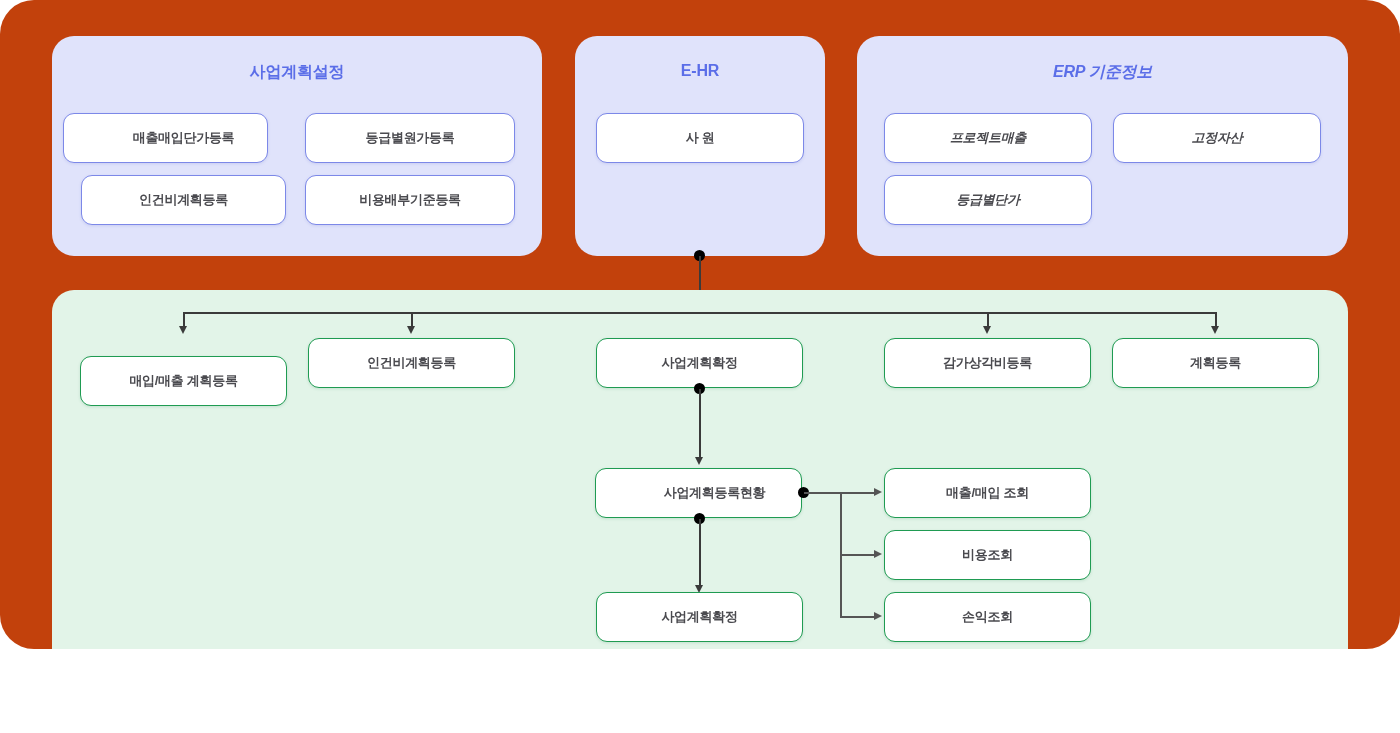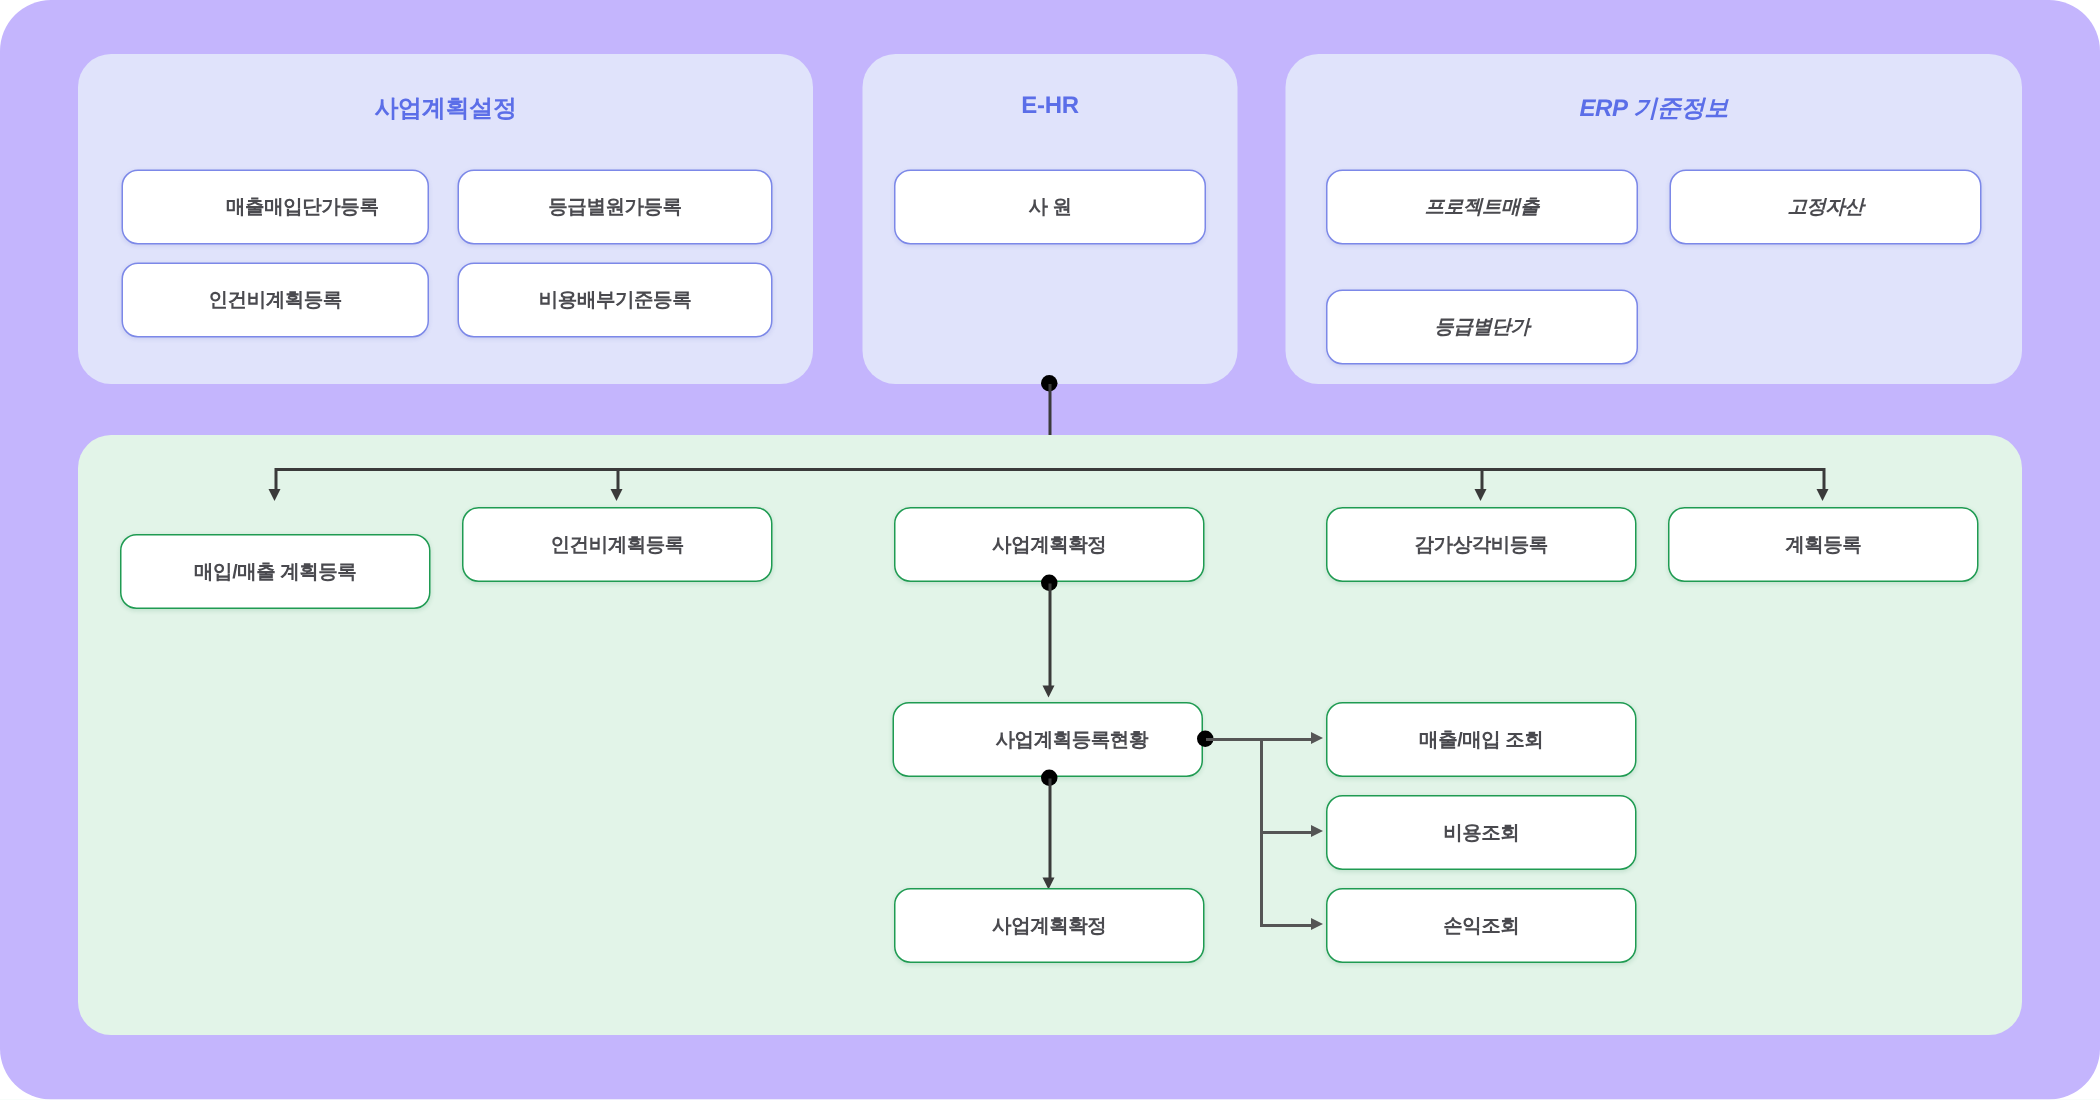--- a/index.html
+++ b/index.html
@@ -12,22 +12,22 @@
     width: 1400px;
     height: 733px;
     font-family: "Liberation Sans", "DejaVu Sans", sans-serif;
     overflow: hidden;
   }
 
   
   #page {
     position: relative;
     width: 1400px;
-    height: 733px;
-    background: #c4b5fd;
+    height: 649px;
+    background: #c2410c;
     border-radius: 34px;
     overflow: hidden;
   }
 
   
   .panel {
     position: absolute;
     border-radius: 22px;
     box-sizing: border-box;
   }
@@ -108,21 +108,21 @@
   }
 </style>
 </head>
 <body>
 
 <div id="page">
 
   <div class="panel panel-blue" style="left:52px; top:36px; width:490px; height:220px;">
     <div class="panel-title">사업계획설정</div>
 
-    <div class="node node-blue" style="left:29px; top:77px; width:205px; height:50px;padding-left:44px;">매출매입단가등록</div>
+    <div class="node node-blue" style="left:11px; top:77px; width:205px; height:50px;padding-left:44px;">매출매입단가등록</div>
 
     <div class="node node-blue" style="left:253px; top:77px; width:210px; height:50px;">등급별원가등록</div>
 
     <div class="node node-blue" style="left:29px; top:139px; width:205px; height:50px;">인건비계획등록</div>
 
     <div class="node node-blue" style="left:253px; top:139px; width:210px; height:50px;">비용배부기준등록</div>
   </div>
 
   <div class="panel panel-blue" style="left:575px; top:36px; width:250px; height:220px;">
     <div class="panel-title">E-HR</div>
@@ -131,21 +131,21 @@
 
   </div>
 
   <div class="panel panel-blue" style="left:857px; top:36px; width:491px; height:220px;font-style:italic;">
     <div class="panel-title">ERP 기준정보</div>
 
     <div class="node node-blue" style="left:27px; top:77px; width:208px; height:50px;">프로젝트매출</div>
 
     <div class="node node-blue" style="left:256px; top:77px; width:208px; height:50px;">고정자산</div>
 
-    <div class="node node-blue" style="left:27px; top:139px; width:208px; height:50px;margin-top:18px;">등급별단가</div>
+    <div class="node node-blue" style="left:27px; top:139px; width:208px; height:50px;">등급별단가</div>
   </div>
 
   <div class="dot" style="left:694px; top:250px;"></div>
   <div class="vline" style="left:699px; top:256px; height:72px;"></div>
   <div class="arrow-down" style="left:695px; top:326px;"></div>
 
   <div class="panel panel-green" style="left:52px; top:290px; width:1296px; height:400px;"></div>
 
   <div class="hline" style="left:184px; top:312px; width:1032px;"></div>
 

